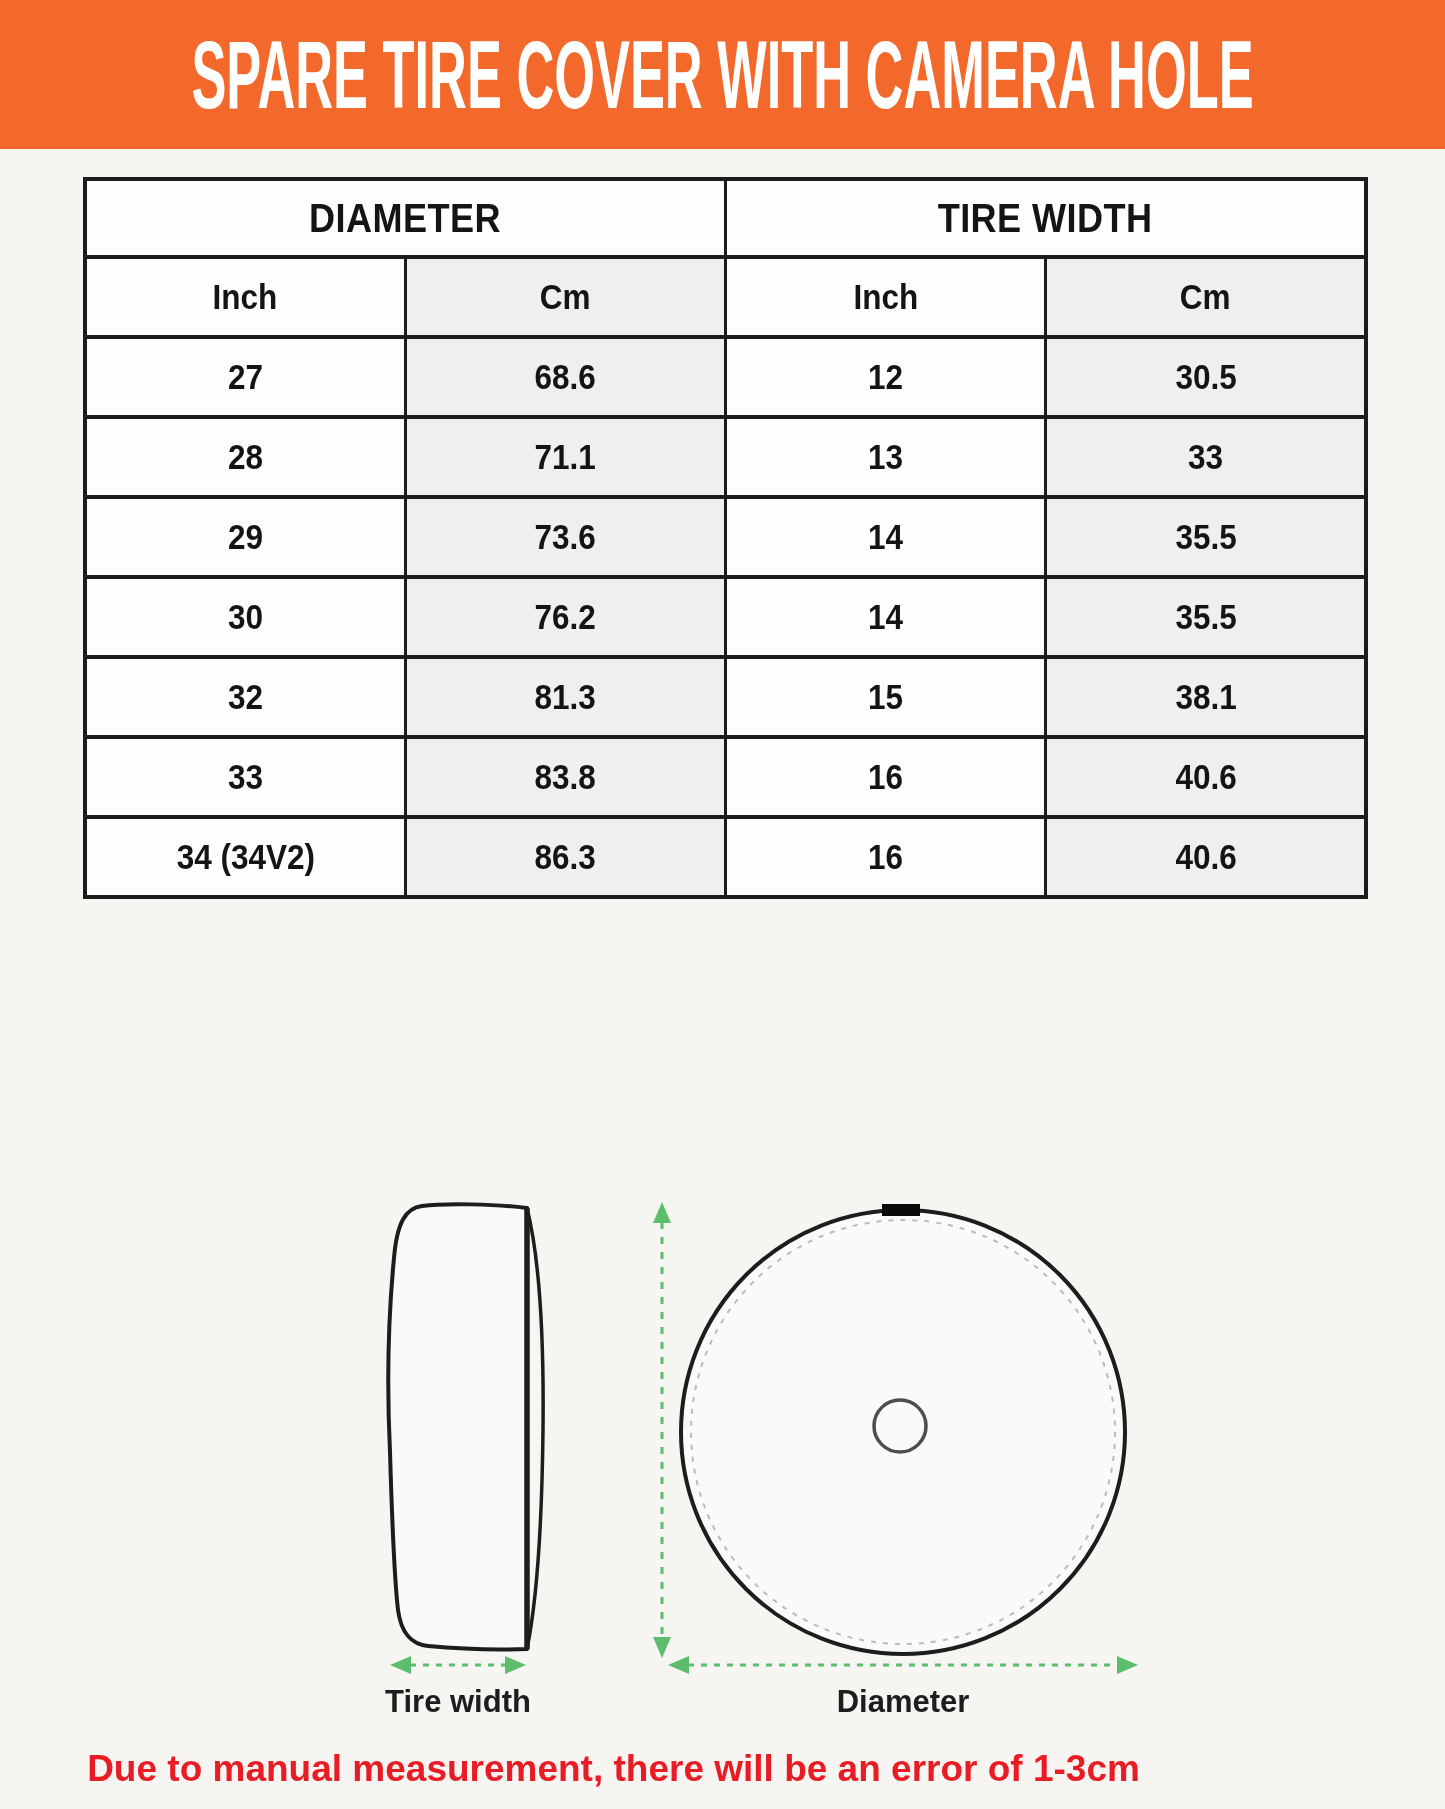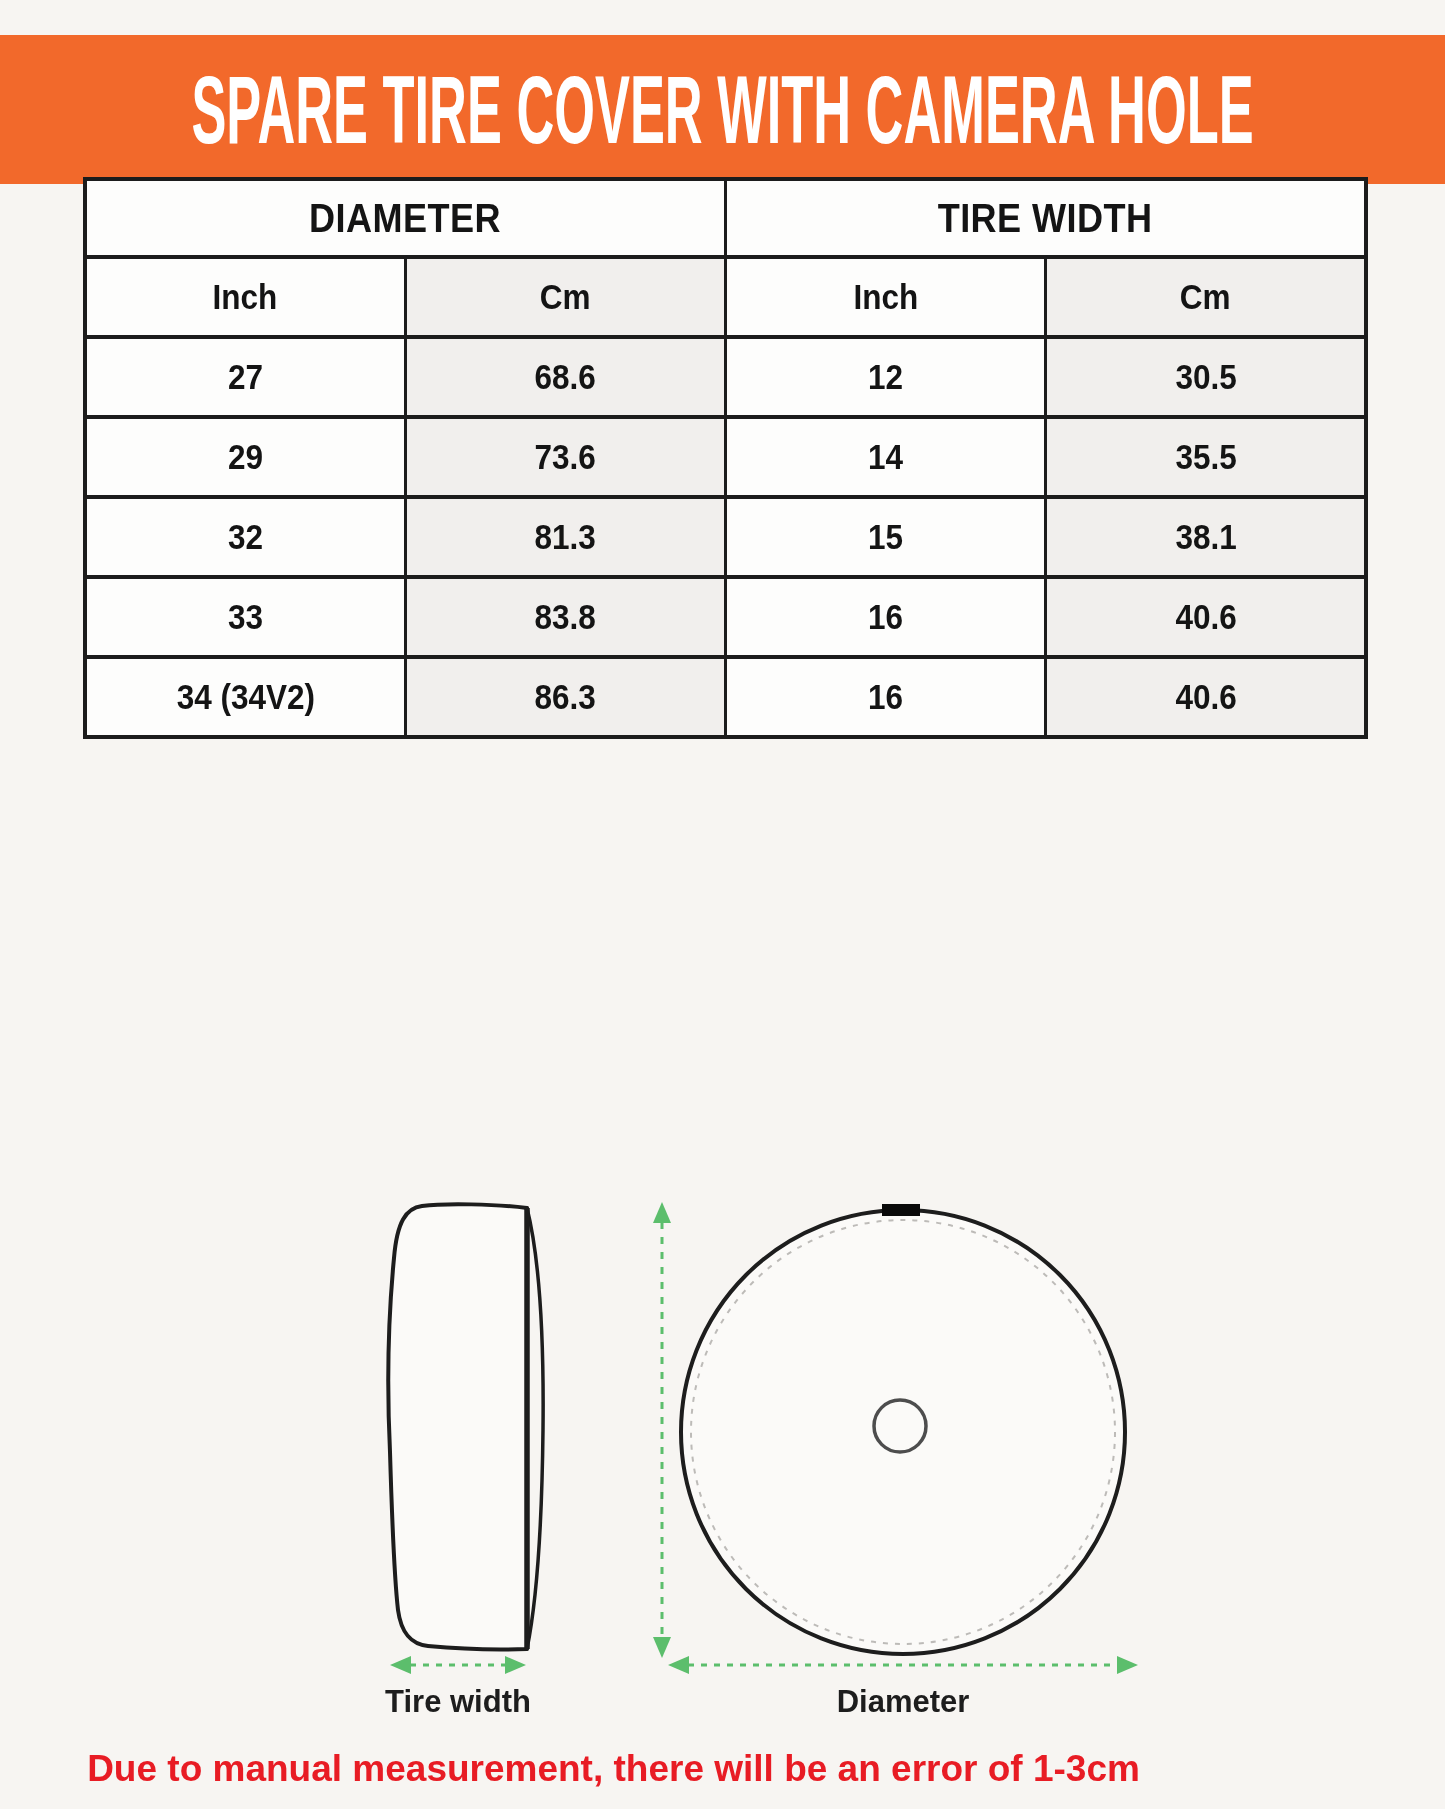--- a/index.html
+++ b/index.html
@@ -9,21 +9,21 @@
     overflow:hidden;
     font-family:"Liberation Sans",sans-serif;
     position:relative;
   }
   .page{position:relative;width:1445px;height:1809px;}
 
   
   .banner{
     position:absolute;top:0;left:0;width:1445px;height:149px;
     background:var(--banner-bg,#F2692B);
-    display:flex;align-items:center;justify-content:center;margin-top:35px;
+    display:flex;align-items:center;justify-content:center;
   }
   .banner-text{
     color:var(--banner-text,#fff);
     font-weight:700;font-size:97px;line-height:1;
     white-space:nowrap;
     display:inline-block;
     transform:scaleX(0.54);
     transform-origin:center center;
   }
 
@@ -106,22 +106,34 @@
       </tr>
     </thead>
     <tbody class="data-rows" id="data-rows">
         <tr>
           <td class="w"><span class="ct">27</span></td>
           <td class="g"><span class="ct">68.6</span></td>
           <td class="w"><span class="ct">12</span></td>
           <td class="g"><span class="ct">30.5</span></td>
         </tr>
         <tr>
+          <td class="w"><span class="ct">28</span></td>
+          <td class="g"><span class="ct">71.1</span></td>
+          <td class="w"><span class="ct">13</span></td>
+          <td class="g"><span class="ct">33</span></td>
+        </tr>
+        <tr>
           <td class="w"><span class="ct">29</span></td>
           <td class="g"><span class="ct">73.6</span></td>
+          <td class="w"><span class="ct">14</span></td>
+          <td class="g"><span class="ct">35.5</span></td>
+        </tr>
+        <tr>
+          <td class="w"><span class="ct">30</span></td>
+          <td class="g"><span class="ct">76.2</span></td>
           <td class="w"><span class="ct">14</span></td>
           <td class="g"><span class="ct">35.5</span></td>
         </tr>
         <tr>
           <td class="w"><span class="ct">32</span></td>
           <td class="g"><span class="ct">81.3</span></td>
           <td class="w"><span class="ct">15</span></td>
           <td class="g"><span class="ct">38.1</span></td>
         </tr>
         <tr>

